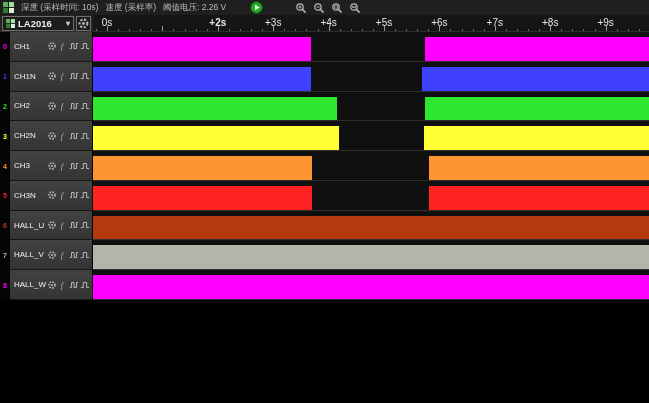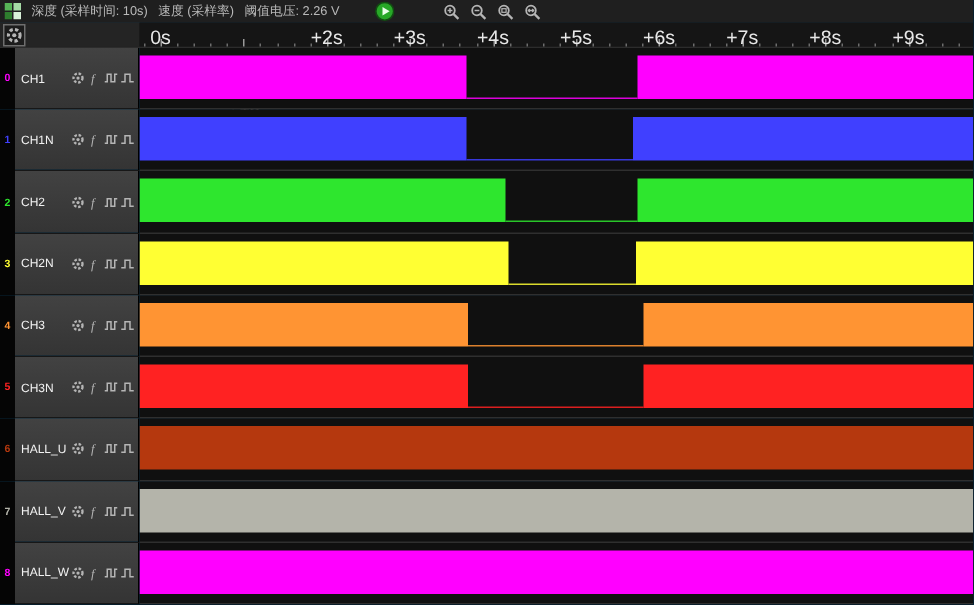--- a/index.html
+++ b/index.html
@@ -1,19 +1,19 @@
 <!DOCTYPE html>
 <html><head>
 <meta charset="utf-8">
 <style>
   * { box-sizing: border-box; margin: 0; padding: 0; }
   html,body { background: #000; }
   .app {
-    position: relative; width: 649px; height: 403px;
-    background: #0c4a6e; overflow: hidden;
+    position: relative; width: 649px; height: 300px;
+    background: #1d4ed8; overflow: hidden;
     font-family: "Liberation Sans", sans-serif;
   }
   button { background: none; border: none; padding: 0; cursor: pointer;
            display: inline-flex; align-items: center; justify-content: center; }
 
   
   .topbar { display: flex; align-items: center; height: 15px;
             background: #1f1f1f; padding: 0 3px; color: #b9b9b9;
             font-size: 8.5px; white-space: nowrap; }
   .logo { display: inline-flex; width: 11px; height: 11px; }
@@ -30,21 +30,21 @@
   .device-select { display: flex; align-items: center; gap: 3px; height: 15px;
                    flex: 1; border: 1px solid #6e6e6e; background: #1c1c1c;
                    padding: 0 3px; color: #f0f0f0; font-size: 9.5px; font-weight: bold; }
   .device-select .arrow { font-size: 8px; color: #ccc; margin-left: auto; }
   .gear-btn { width: 15px; height: 15px; border: 1px solid #6e6e6e; background: #1c1c1c; }
   .ruler { position: relative; flex: 1; background: #151515; }
   .tick { position: absolute; bottom: 0; width: 1px; }
   .tick.major { height: 5px; background: #9a9a9a; }
   .tick.minor { height: 2px; background: #6d6d6d; }
   .tick-label { position: absolute; top: 2px; transform: translateX(-50%);
-                font-size: 13px; color: #e8e8e8; }
+                font-size: 10px; color: #e8e8e8; }
 
   
   .channels { position: absolute; top: 32px; left: 0; right: 0; bottom: 0;
               display: flex; flex-direction: column; }
   .ch-row { flex: 1 1 0; display: flex; min-height: 0; }
   .rail { width: 10px; background: #050505; display: flex; align-items: center;
           justify-content: center; font-size: 7px; font-weight: bold; }
   .panel { width: 83px; background: linear-gradient(#424242, #343434);
            border-bottom: 1px solid #171717; border-right: 1px solid #000;
            display: flex; align-items: center; padding: 0 2px 0 4px; }
@@ -109,20 +109,32 @@
             <line x1="3.2" y1="5" x2="6.8" y2="5" stroke="#b5b5b5" stroke-width="1"></line>
             <polyline points="4.2,4 3.2,5 4.2,6" fill="none" stroke="#b5b5b5" stroke-width="0.8"></polyline>
             <polyline points="5.8,4 6.8,5 5.8,6" fill="none" stroke="#b5b5b5" stroke-width="0.8"></polyline>
           </svg>
         </button>
     </span>
   </div>
 
   <div class="row2">
     <div class="device-area">
+      <div class="device-select">
+        <span class="logo" style="width:9px;height:9px">
+            <svg xmlns="http://www.w3.org/2000/svg" width="100%" height="100%" viewBox="0 0 11 11">
+              <rect x="0" y="0" width="5" height="5" fill="#57b457"></rect>
+              <rect x="6" y="0" width="5" height="5" fill="#a5dca5"></rect>
+              <rect x="0" y="6" width="5" height="5" fill="#2e7d2e"></rect>
+              <rect x="6" y="6" width="5" height="5" fill="#d9f2d9"></rect>
+            </svg>
+          </span>
+        <span>LA2016</span>
+        <span class="arrow">▾</span>
+      </div>
       <button class="gear-btn">
           <svg xmlns="http://www.w3.org/2000/svg" width="100%" height="100%" viewBox="0 0 12 12">
             <circle cx="6" cy="6" r="3.6" fill="none" stroke="#b5b5b5" stroke-width="1.9" stroke-dasharray="2 1.4"></circle>
             <circle cx="6" cy="6" r="1.3" fill="#b5b5b5"></circle>
           </svg>
         </button>
     </div>
     <div class="ruler" id="ruler">
         <div class="tick minor" style="left: 2.92px;"></div>
         <div class="tick major" style="left: 14px;"></div>
@@ -131,21 +143,21 @@
         <div class="tick minor" style="left: 36.16px;"></div>
         <div class="tick minor" style="left: 47.24px;"></div>
         <div class="tick minor" style="left: 58.32px;"></div>
         <div class="tick major" style="left: 69.4px;"></div>
         <span class="tick-label" style="left: 69.4px; margin-top: 45px;">+1s</span>
         <div class="tick minor" style="left: 80.48px;"></div>
         <div class="tick minor" style="left: 91.56px;"></div>
         <div class="tick minor" style="left: 102.64px;"></div>
         <div class="tick minor" style="left: 113.72px;"></div>
         <div class="tick major" style="left: 124.8px;"></div>
-        <span class="tick-label" style="left: 124.8px;">+2s</span>
+        <span class="tick-label" style="left: 124.8px; font-weight: bold;">+2s</span>
         <div class="tick minor" style="left: 135.88px;"></div>
         <div class="tick minor" style="left: 146.96px;"></div>
         <div class="tick minor" style="left: 158.04px;"></div>
         <div class="tick minor" style="left: 169.12px;"></div>
         <div class="tick major" style="left: 180.2px;"></div>
         <span class="tick-label" style="left: 180.2px;">+3s</span>
         <div class="tick minor" style="left: 191.28px;"></div>
         <div class="tick minor" style="left: 202.36px;"></div>
         <div class="tick minor" style="left: 213.44px;"></div>
         <div class="tick minor" style="left: 224.52px;"></div>

